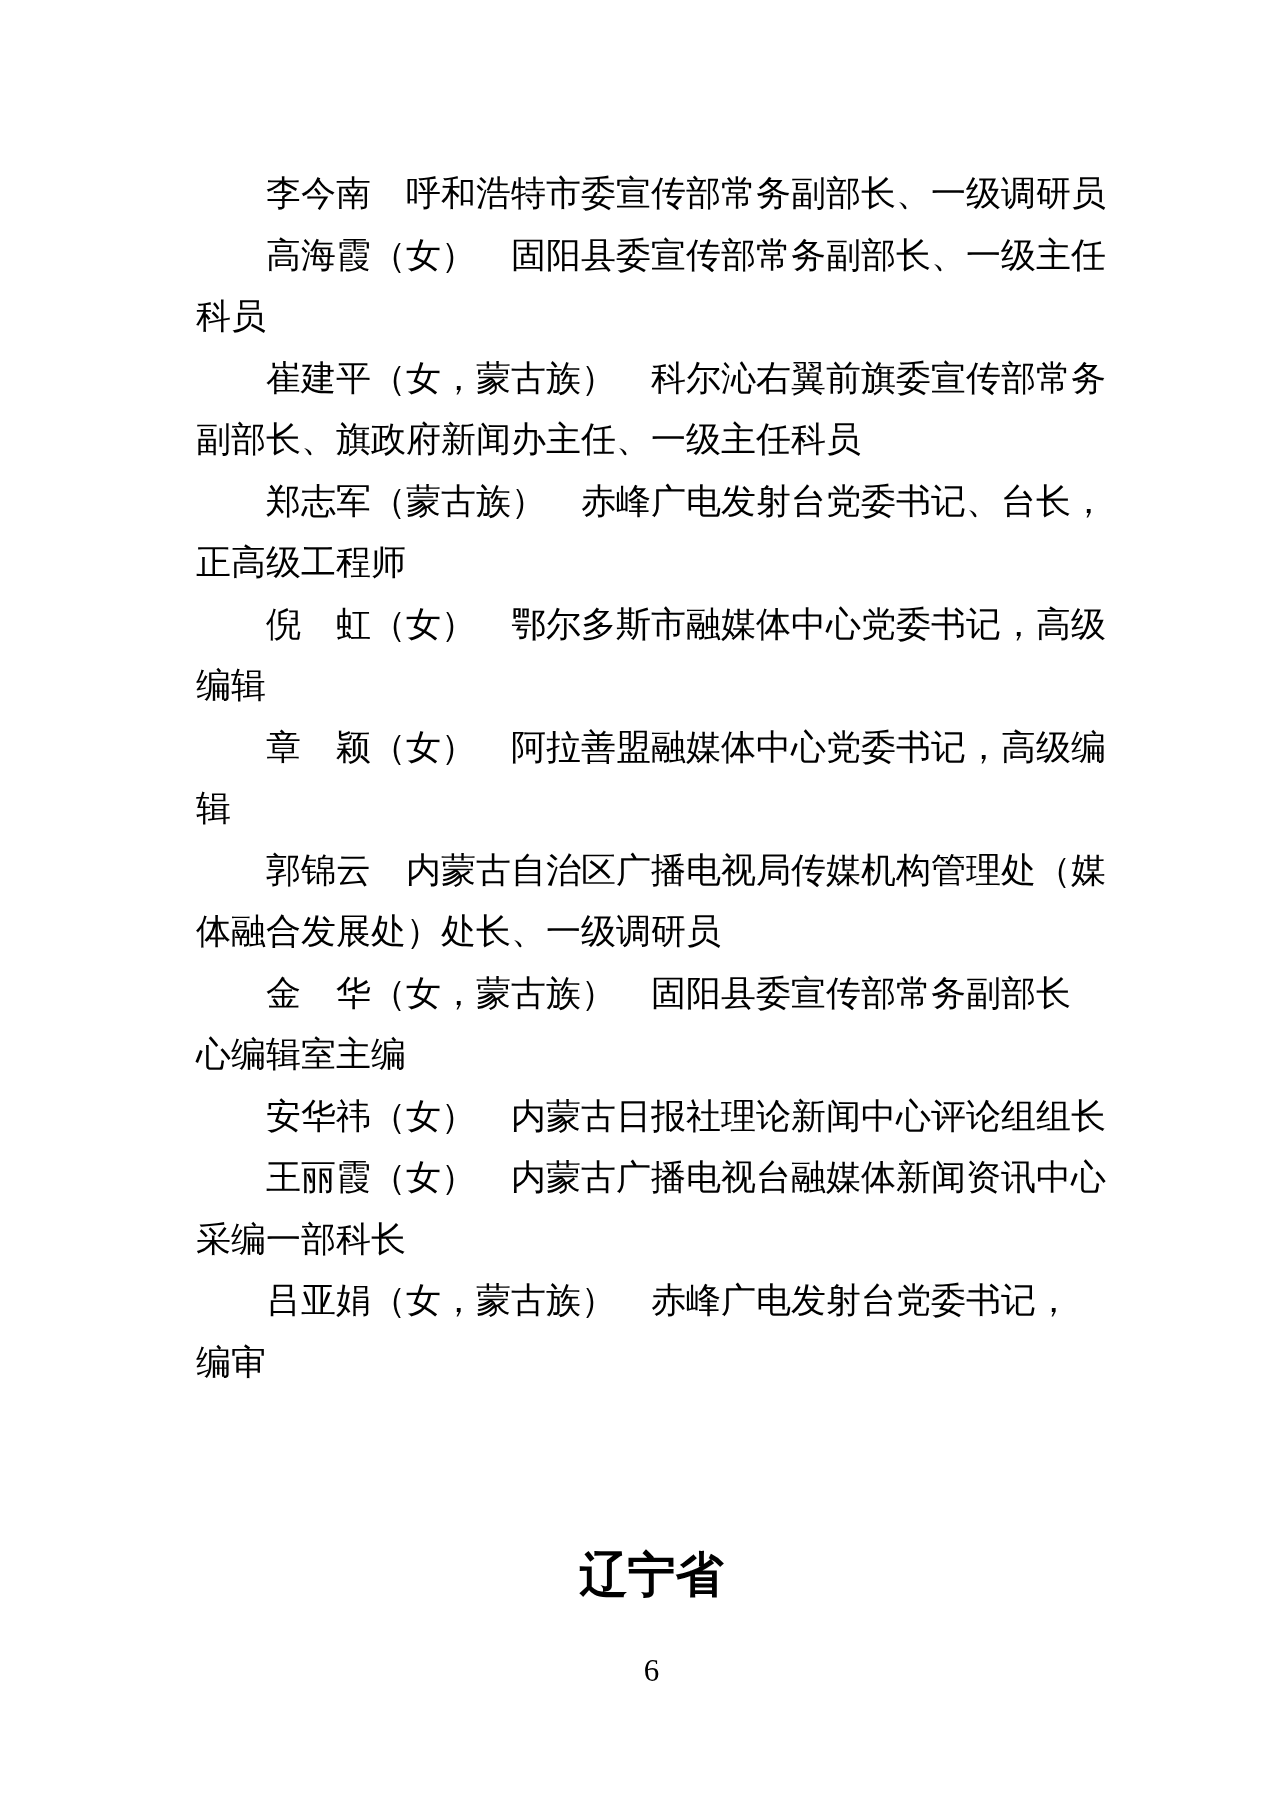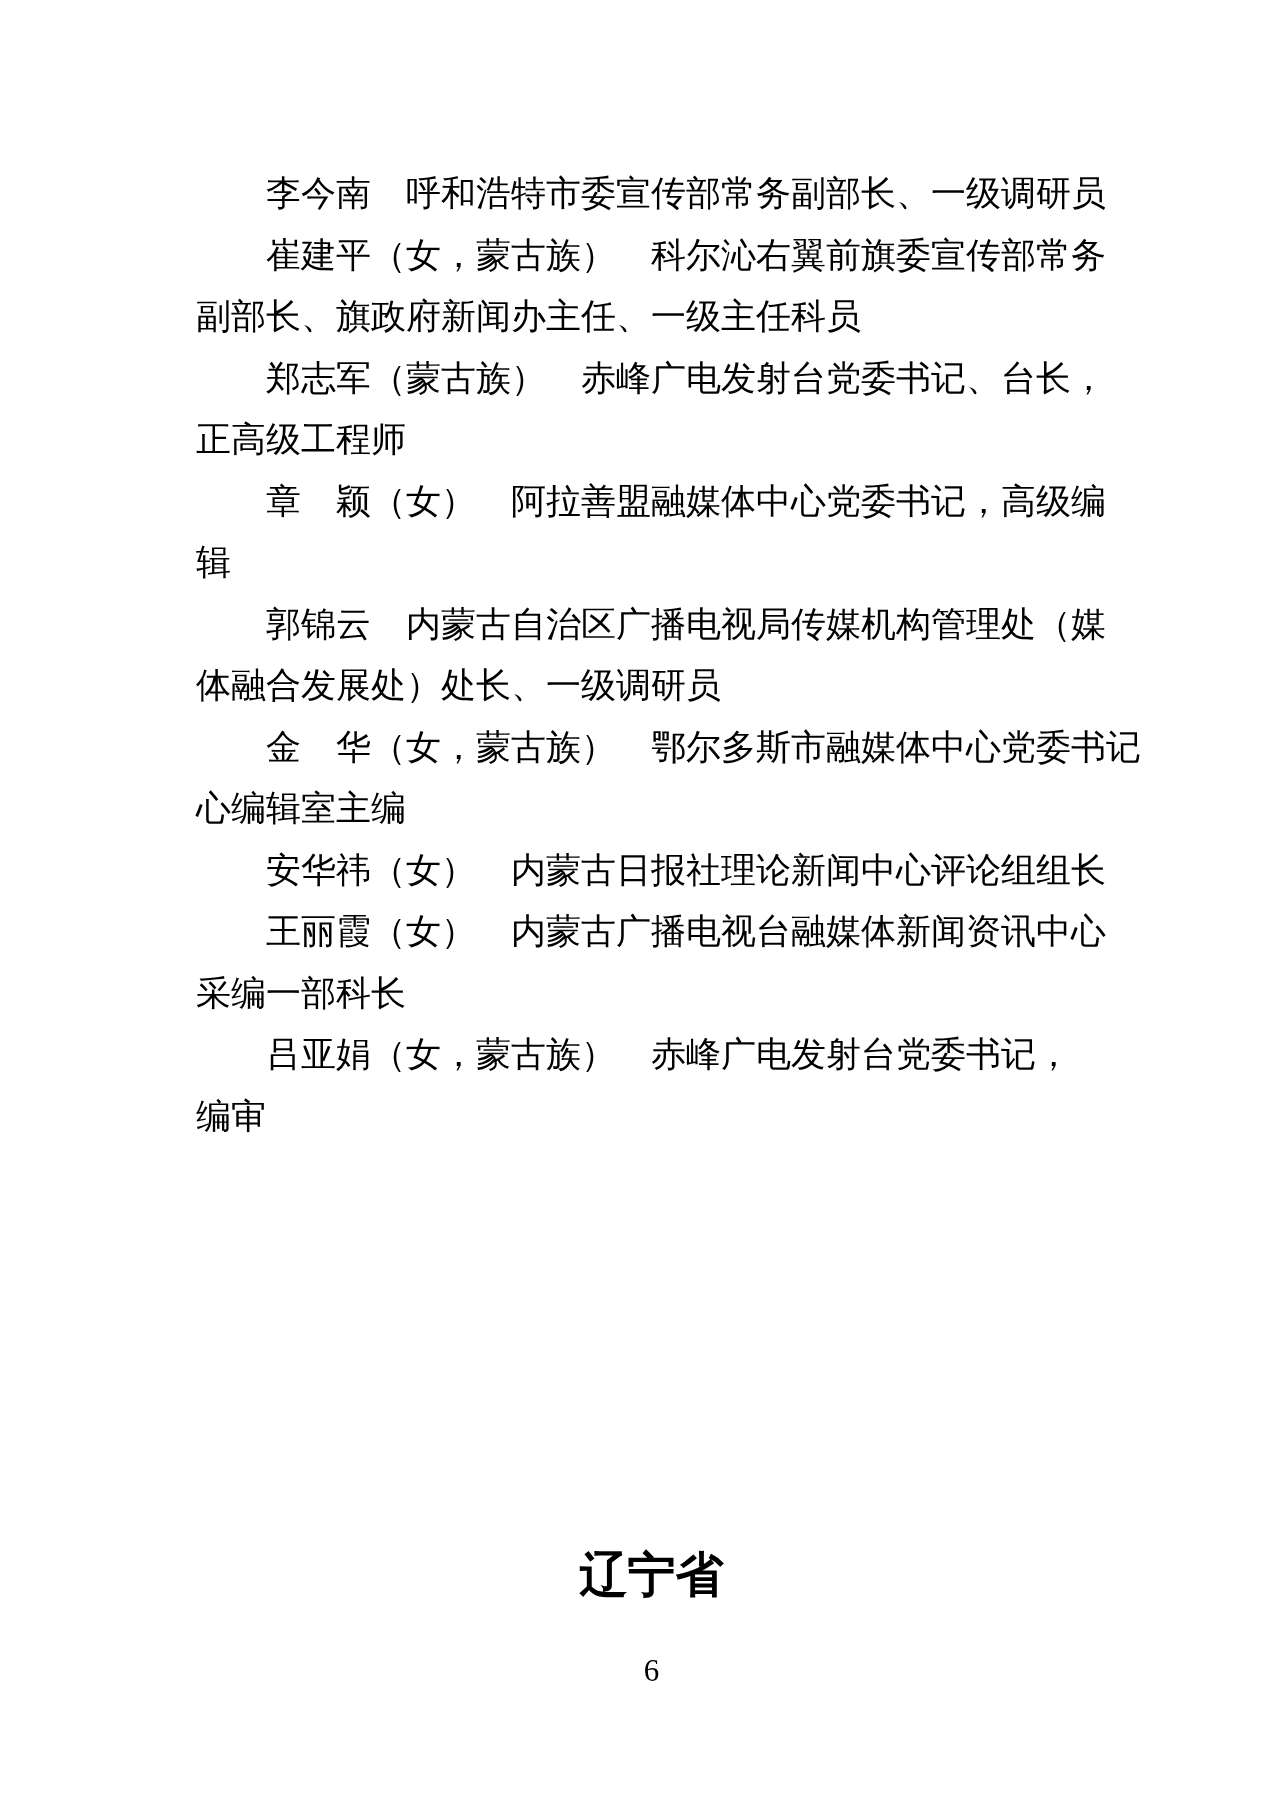--- a/index.html
+++ b/index.html
@@ -65,37 +65,45 @@
 <body>
 
 <div class="page">
 
   <div class="text-block">
 
   <p class="entry">
         <span class="line first">李今南　呼和浩特市委宣传部常务副部长、一级调研员</span>
       </p>
       <p class="entry">
+        <span class="line first">高海霞（女）　固阳县委宣传部常务副部长、一级主任</span>
+        <span class="line">科员</span>
+      </p>
+      <p class="entry">
         <span class="line first">崔建平（女，蒙古族）　科尔沁右翼前旗委宣传部常务</span>
         <span class="line">副部长、旗政府新闻办主任、一级主任科员</span>
       </p>
       <p class="entry">
         <span class="line first">郑志军（蒙古族）　赤峰广电发射台党委书记、台长，</span>
         <span class="line">正高级工程师</span>
+      </p>
+      <p class="entry">
+        <span class="line first">倪　虹（女）　鄂尔多斯市融媒体中心党委书记，高级</span>
+        <span class="line">编辑</span>
       </p>
       <p class="entry">
         <span class="line first">章　颖（女）　阿拉善盟融媒体中心党委书记，高级编</span>
         <span class="line">辑</span>
       </p>
       <p class="entry">
         <span class="line first">郭锦云　内蒙古自治区广播电视局传媒机构管理处（媒</span>
         <span class="line">体融合发展处）处长、一级调研员</span>
       </p>
       <p class="entry">
-        <span class="line first">金　华（女，蒙古族）　鄂尔多斯市融媒体中心党委书记</span>
+        <span class="line first">金　华（女，蒙古族）　固阳县委宣传部常务副部长</span>
         <span class="line">心编辑室主编</span>
       </p>
       <p class="entry">
         <span class="line first">安华祎（女）　内蒙古日报社理论新闻中心评论组组长</span>
       </p>
       <p class="entry">
         <span class="line first">王丽霞（女）　内蒙古广播电视台融媒体新闻资讯中心</span>
         <span class="line">采编一部科长</span>
       </p>
       <p class="entry">

